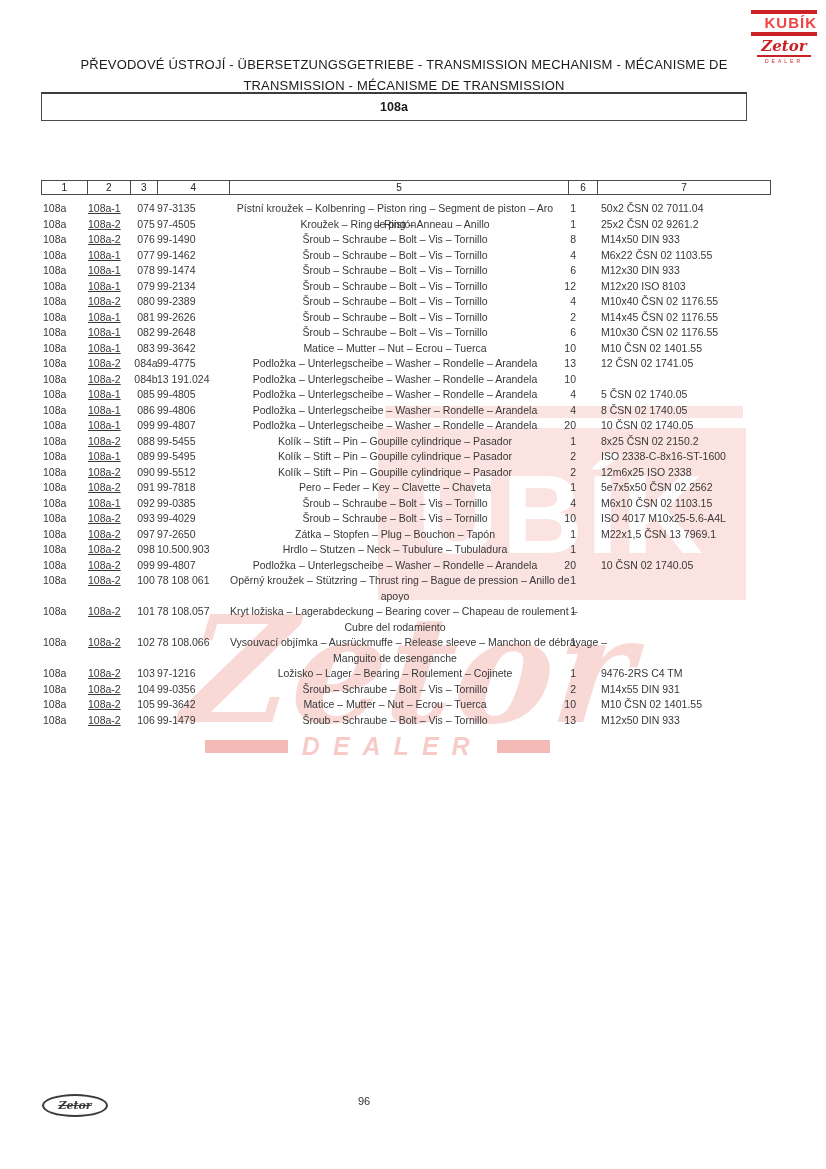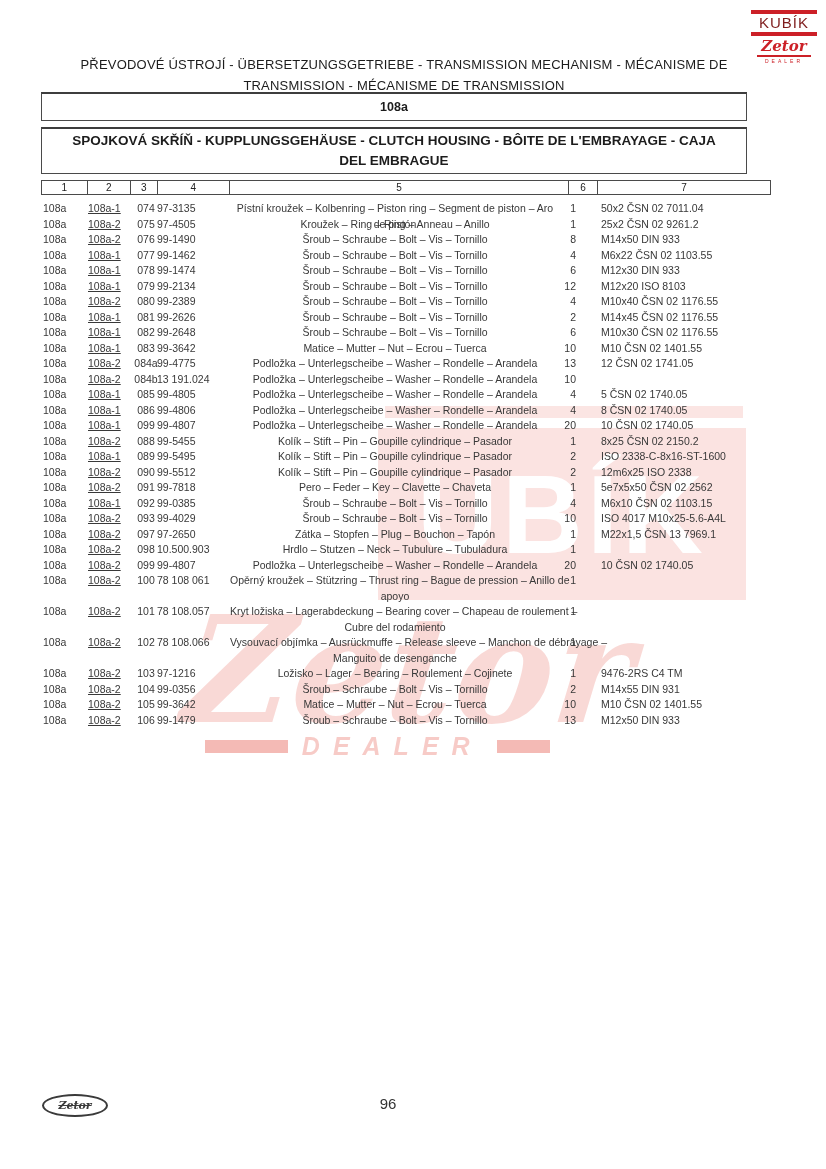--- a/index.html
+++ b/index.html
@@ -63,41 +63,41 @@
   .wm-dealer .bar-l{width:90px;height:13px;background:rgba(228,82,70,.40);}
   .wm-dealer .bar-r{width:58px;height:13px;background:rgba(228,82,70,.40);}
   .wm-dealer .dealer-word{
     font-size:25px;font-weight:bold;font-style:italic;letter-spacing:13px;
     color:rgba(228,82,70,.30);line-height:16px;
   }
   
   .kubik-logo{position:absolute;top:9px;left:751px;width:66px;z-index:3;text-align:center;}
   .kubik-logo .stripe{height:4px;background:#cc2027;margin:1px 0;}
   .kubik-logo .kubik-word{
-    color:#7f1d1d;font-weight:normal;font-size:15px;letter-spacing:1px;line-height:16px;
+    color:#ef4444;font-weight:bold;font-size:15px;letter-spacing:1px;line-height:16px;text-align:right;
   }
   .kubik-logo .zetor-script{
     font-family:"DejaVu Serif",serif;font-style:italic;font-weight:bold;
     color:#cc2027;font-size:15px;line-height:16px;margin-top:2px;
   }
   .kubik-logo .z-underline{height:2px;background:#cc2027;margin:1px 6px;}
   .kubik-logo .dealer-small{color:#cc2027;font-size:5px;letter-spacing:3px;line-height:6px;}
   
   .footer-logo{
     position:absolute;left:42px;top:1094px;width:62px;height:19px;
     border:2px solid #3a3a3a;border-radius:50%;
     display:flex;align-items:center;justify-content:center;
   }
   .footer-logo .footer-zetor{
     font-family:"DejaVu Serif",serif;font-style:italic;font-weight:bold;
     font-size:11px;color:#3a3a3a;text-decoration:line-through;
   }
   .page-number{
-    position:absolute;left:358px;top:1095px;width:60px;text-align:center;
-    font-size:15px;color:#333;
+    position:absolute;left:358px;top:1095px;width:60px;
+    font-size:11px;color:#333;
   }
 </style>
 </head>
 <body>
 
 <div class="page">
 
   <div class="wm wm-kubik-stripe"></div>
   <div class="wm wm-kubik">UBÍK</div>
   <div class="wm wm-zetor">Zetor</div>
@@ -111,21 +111,20 @@
     <div class="stripe"></div>
     <div class="kubik-word">KUBÍK</div>
     <div class="stripe"></div>
     <div class="zetor-script">Zetor</div>
     <div class="z-underline"></div>
     <div class="dealer-small">DEALER</div>
   </div>
 
   <div class="main-title">PŘEVODOVÉ ÚSTROJÍ - ÜBERSETZUNGSGETRIEBE - TRANSMISSION MECHANISM - MÉCANISME DE TRANSMISSION - MÉCANISME DE TRANSMISSION</div>
   <div class="box box-ref">108a</div>
-  <div class="box box-section">SPOJKOVÁ SKŘÍŇ - KUPPLUNGSGEHÄUSE - CLUTCH HOUSING - BÔITE DE L'EMBRAYAGE - CAJA DEL EMBRAGUE</div>
 
   <div class="col-header" id="col-header">
       <div class="hcell" style="width: 45px;">1</div>
       <div class="hcell" style="width: 43px;">2</div>
       <div class="hcell" style="width: 26px;">3</div>
       <div class="hcell" style="width: 72px;">4</div>
       <div class="hcell" style="width: 342px;">5</div>
       <div class="hcell" style="width: 28px;">6</div>
       <div class="hcell" style="width: 174px;">7</div>
     </div>

